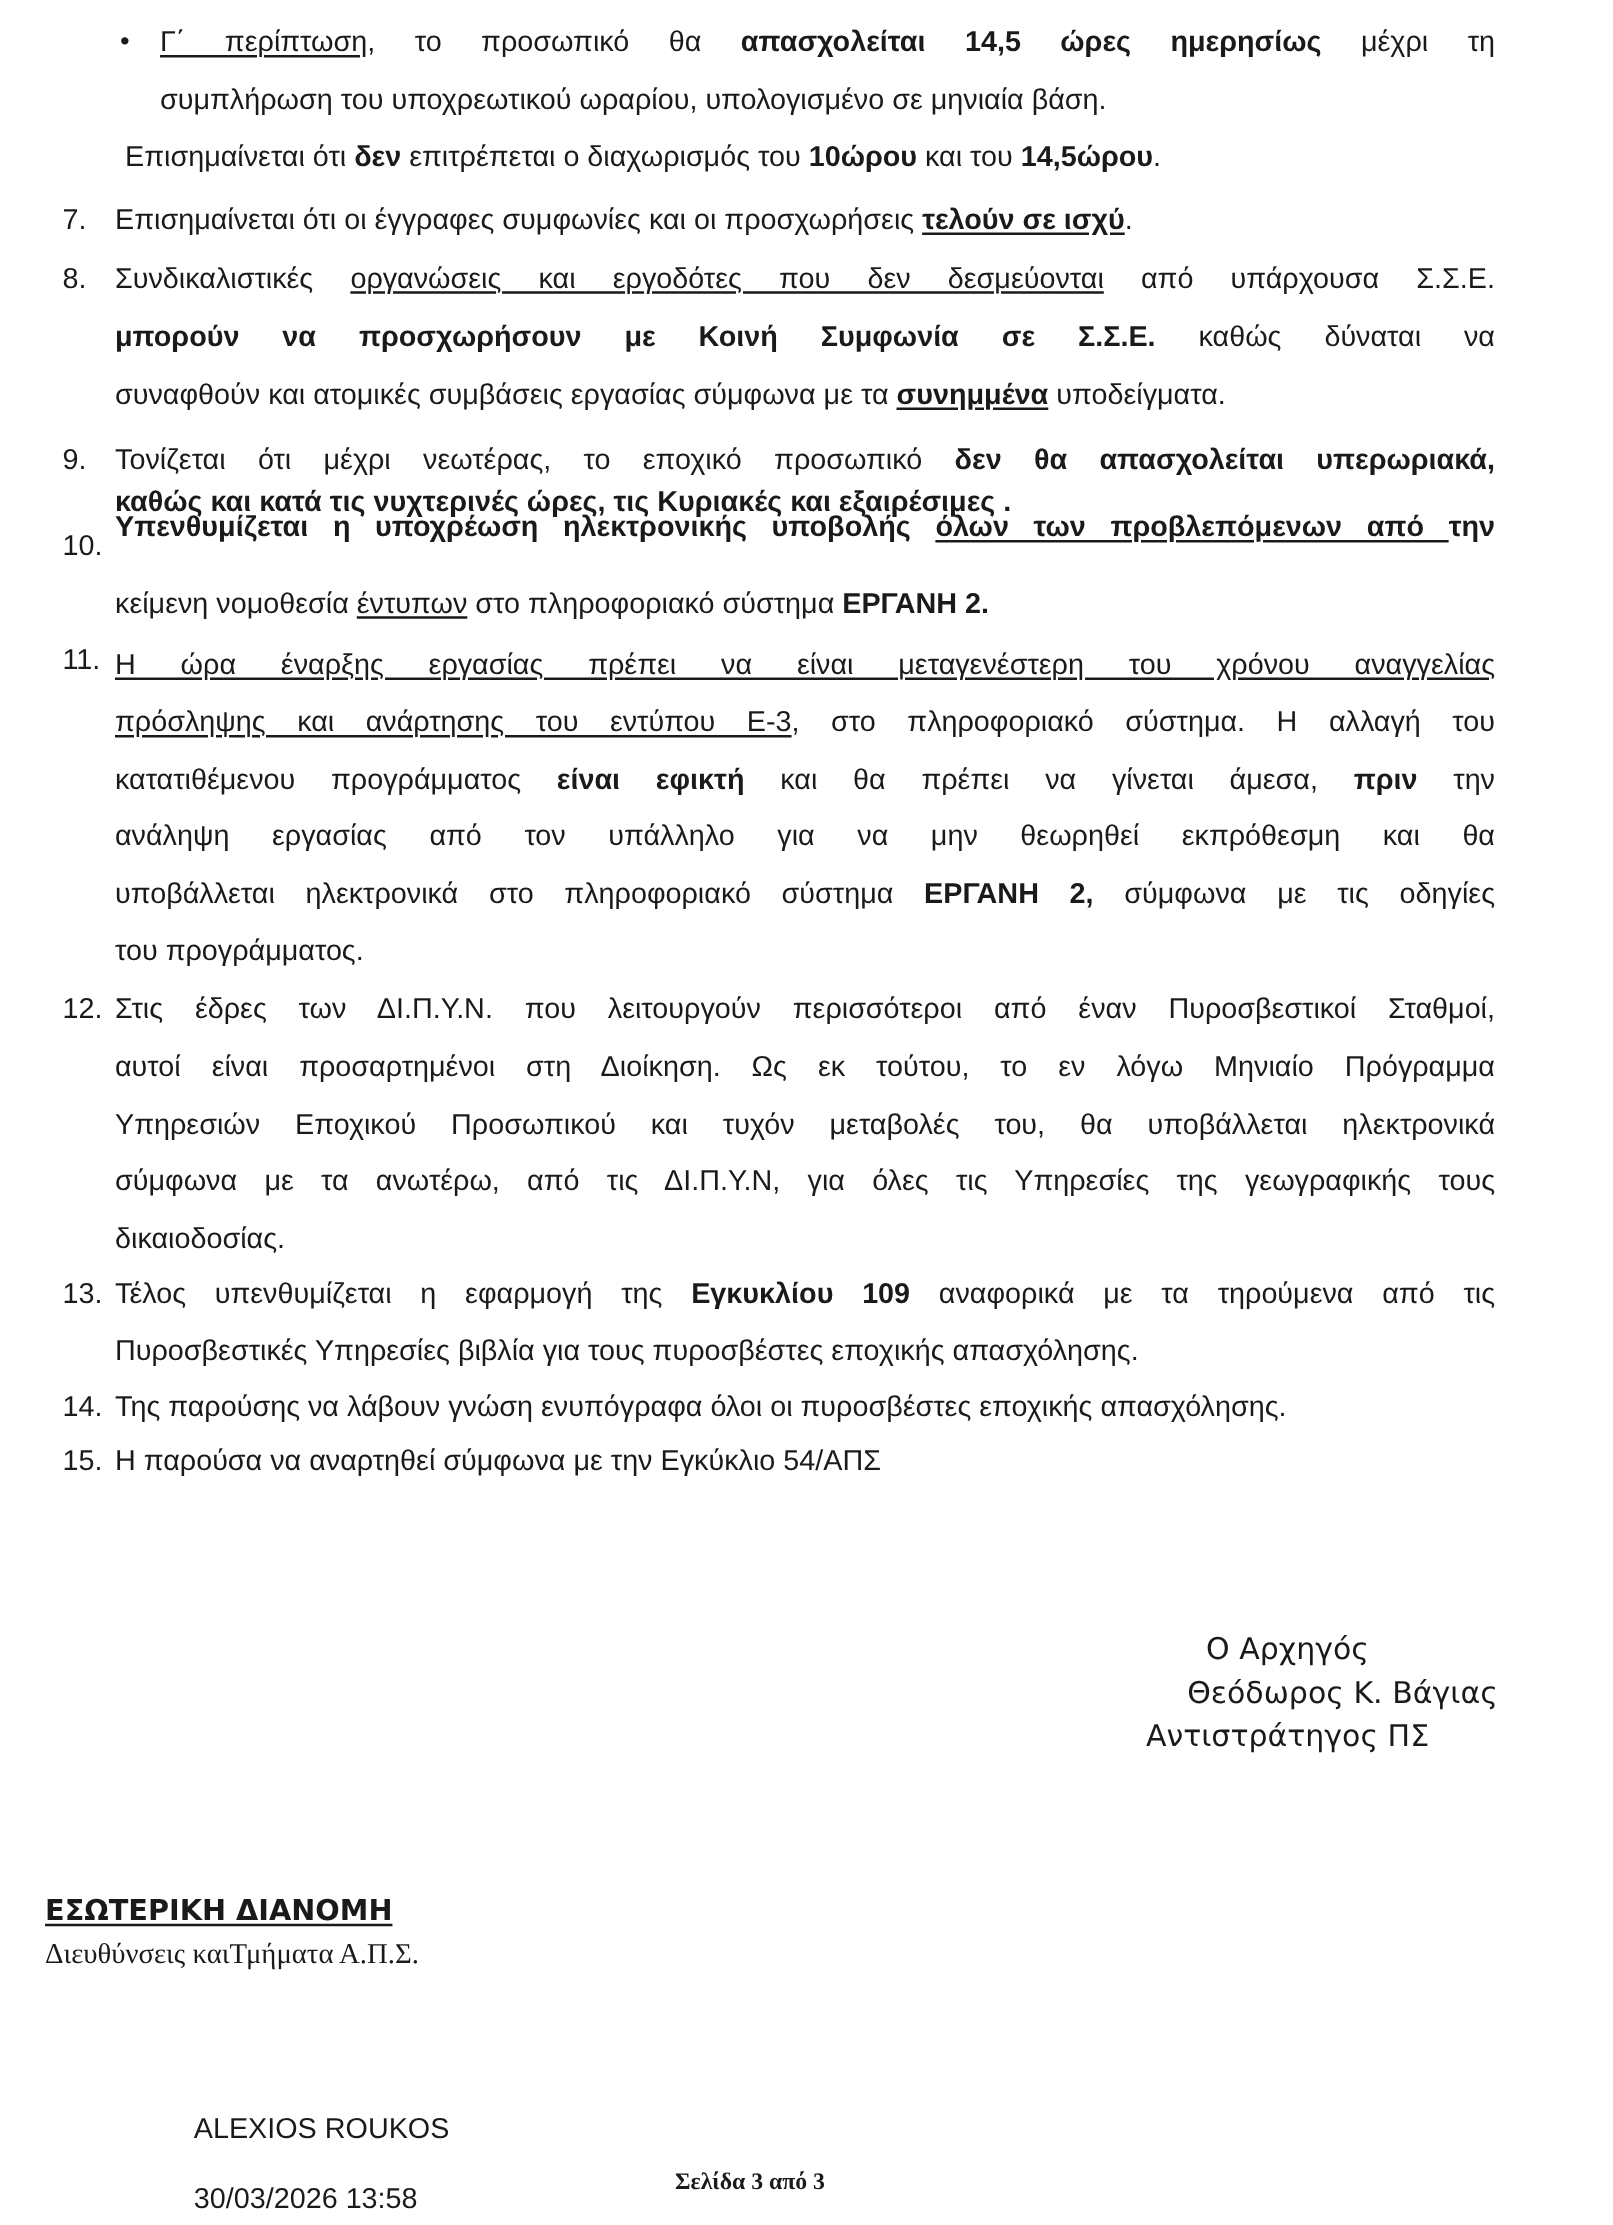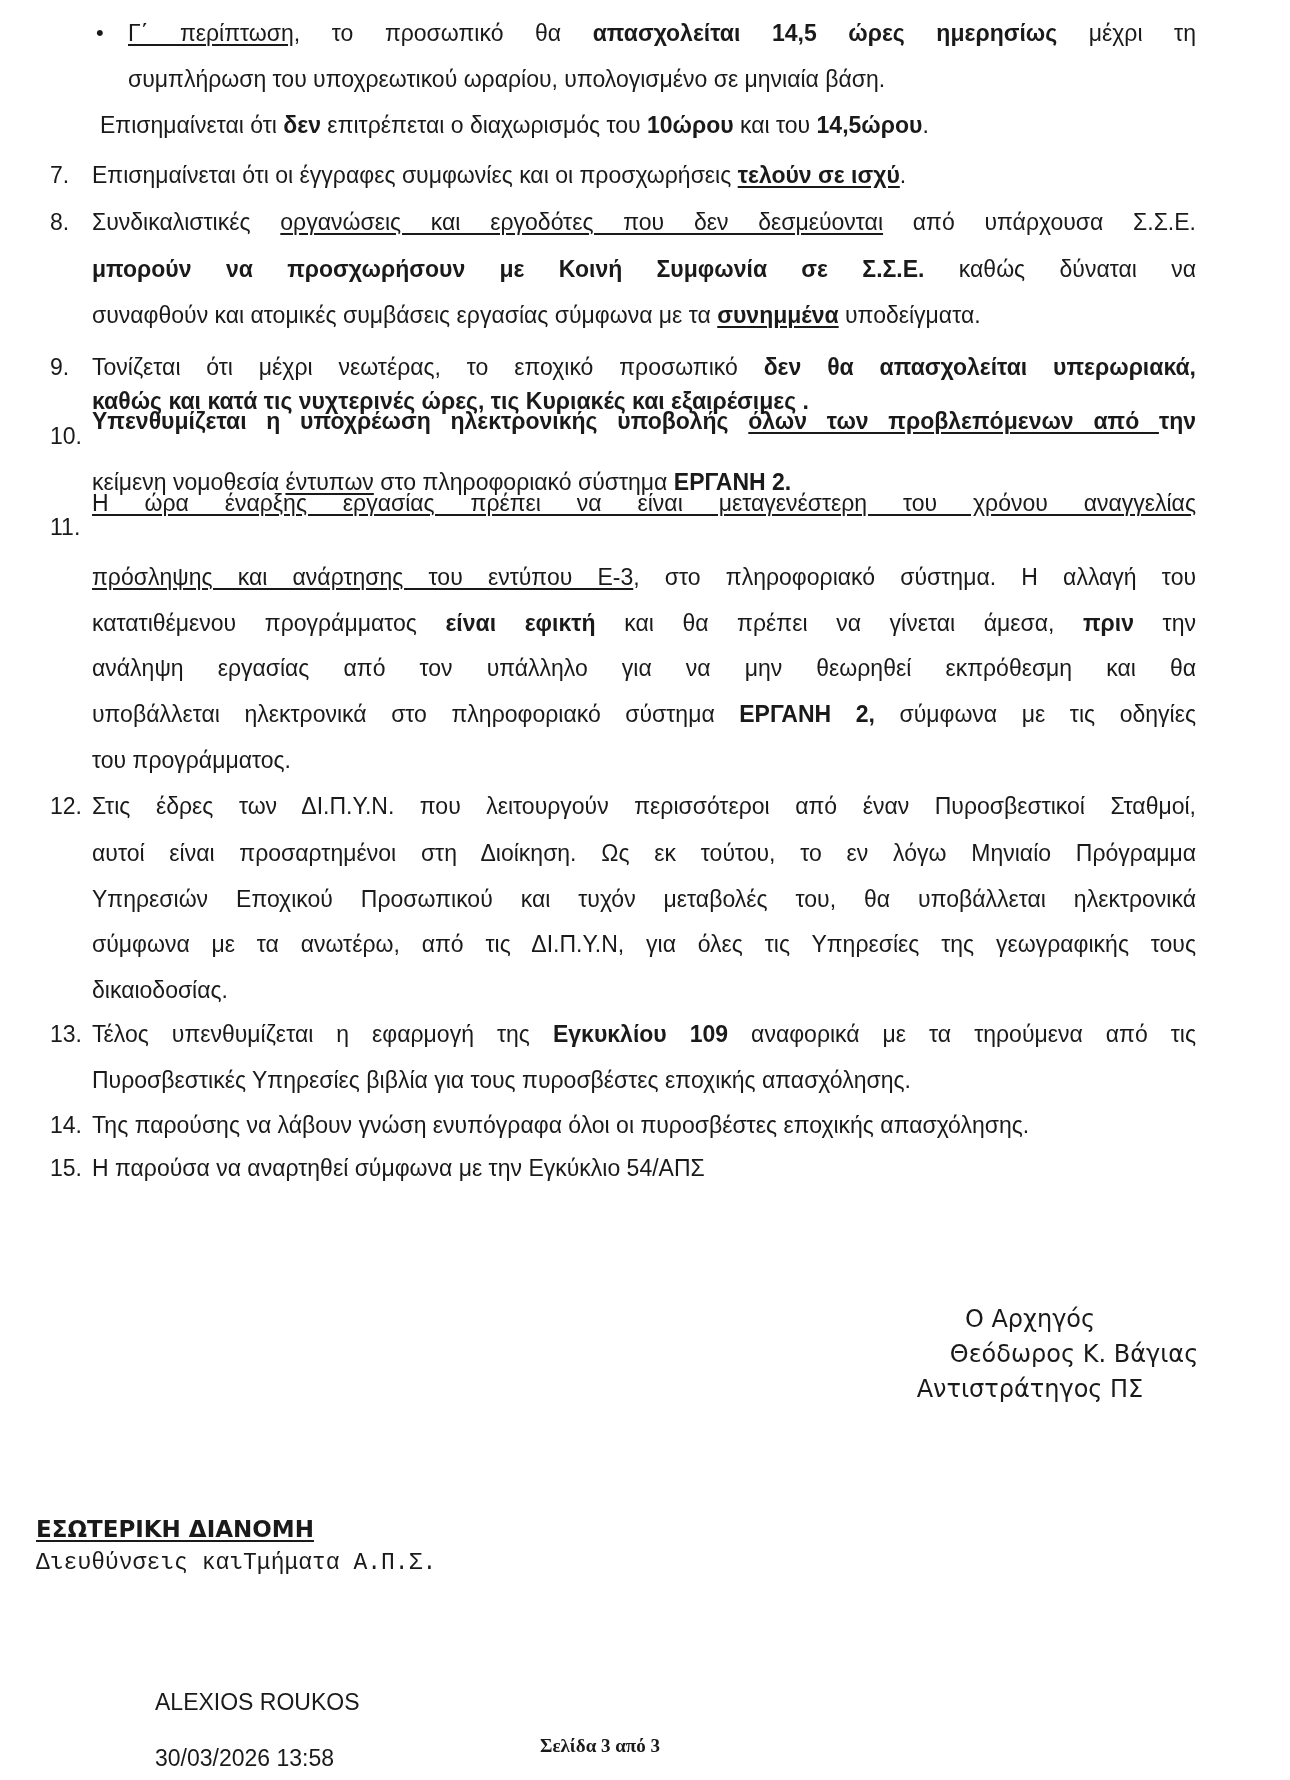--- a/index.html
+++ b/index.html
@@ -11,21 +11,21 @@
     position: absolute; white-space: nowrap; font-size: 23px; line-height: 30px;
   }
   .just { text-align: justify; text-align-last: justify; }
   .b { font-weight: bold; }
   .bi { font-weight: bold; }
   .u { text-decoration: underline; text-decoration-thickness: 2px; text-underline-offset: 3px; }
   .num { position: absolute; font-size: 23px; line-height: 30px; }
   .bullet { position: absolute; font-size: 22px; line-height: 30px; }
   .sig { position: absolute; font-family: "DejaVu Sans", sans-serif; font-size: 24px; line-height: 35px; text-align: center; width: 300px; }
   .dist-head { position: absolute; font-family: "DejaVu Sans", sans-serif; font-weight: bold; font-size: 23px; text-decoration: underline; text-decoration-thickness: 2px; text-underline-offset: 3px; }
-  .dist-body { position: absolute; font-family: Liberation Mono, monospace; font-size: 23px; }
+  .dist-body { position: absolute; font-family: Liberation Serif, serif; font-size: 23px; }
   .footer-l { position: absolute; font-size: 23px; line-height: 28px; }
   .footer-r { position: absolute; font-family: "Liberation Serif", serif; font-weight: bold; font-size: 19px; }
 </style>
 </head>
 <body>
 
 <span class="bullet" style="left:96px; top:18px;">•</span>
 <div class="line just" style="left:128px; top:18px; width:1068px;">
   <span class="u">Γ΄ περίπτωση</span><span>, το προσωπικό θα </span><span class="bi">απασχολείται 14,5 ώρες ημερησίως</span><span> μέχρι τη</span>
 </div>
@@ -58,21 +58,21 @@
 
 <span class="num" style="left:50px; top:421px;">10.</span>
 <div class="line just" style="left:92px; top:406px; width:1104px;font-weight:bold;">
   <span>Υπενθυμίζεται η υποχρέωση ηλεκτρονικής υποβολής </span><span class="u">όλων των προβλεπόμενων από </span><span> την</span>
 </div>
 <div class="line" style="left:92px; top:467px;">
   <span>κείμενη νομοθεσία </span><span class="u">έντυπων</span><span> στο πληροφοριακό σύστημα </span><span class="b">ΕΡΓΑΝΗ 2.</span>
 </div>
 
 <span class="num" style="left:50px; top:512px;">11.</span>
-<div class="line just u" style="left:92px; top:488px; width:1104px;">Η ώρα έναρξης εργασίας πρέπει να είναι μεταγενέστερη του χρόνου αναγγελίας</div>
+<div class="line just u" style="left:92px; top:516px; width:1104px;">Η ώρα έναρξης εργασίας πρέπει να είναι μεταγενέστερη του χρόνου αναγγελίας</div>
 <div class="line just" style="left:92px; top:562px; width:1104px;">
   <span class="u">πρόσληψης και ανάρτησης του εντύπου Ε-3</span><span>, στο πληροφοριακό σύστημα.  Η αλλαγή του</span>
 </div>
 <div class="line just" style="left:92px; top:608px; width:1104px;">
   <span>κατατιθέμενου προγράμματος </span><span class="b">είναι εφικτή</span><span> και θα πρέπει να γίνεται άμεσα, </span><span class="b">πριν</span><span> την</span>
 </div>
 <div class="line just" style="left:92px; top:653px; width:1104px;">ανάληψη εργασίας από τον υπάλληλο για να μην θεωρηθεί εκπρόθεσμη και θα</div>
 <div class="line just" style="left:92px; top:699px; width:1104px;">
   <span>υποβάλλεται ηλεκτρονικά στο πληροφοριακό σύστημα </span><span class="b">ΕΡΓΑΝΗ 2,</span><span> σύμφωνα με τις οδηγίες</span>
 </div>

